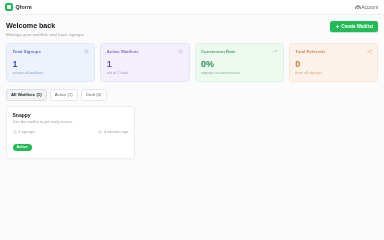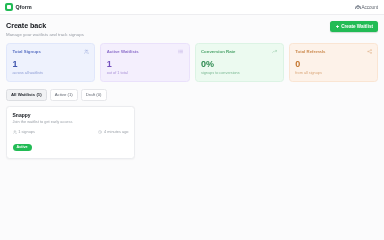--- a/index.html
+++ b/index.html
@@ -246,21 +246,21 @@
   <div class="nav-right">
     <span class="nav-user-icon"></span>
     <span class="nav-account-label">Account</span>
   </div>
 </div>
 
 <div class="page">
 
   <div class="page-head">
     <div>
-      <div class="page-title">Create back</div>
+      <div class="page-title">Welcome back</div>
       <div class="page-subtitle">Manage your waitlists and track signups</div>
     </div>
     <div class="create-btn">
       <span class="plus-icon"></span>
       <span class="create-btn-label">Create Waitlist</span>
     </div>
   </div>
 
   <div class="stats">
 

